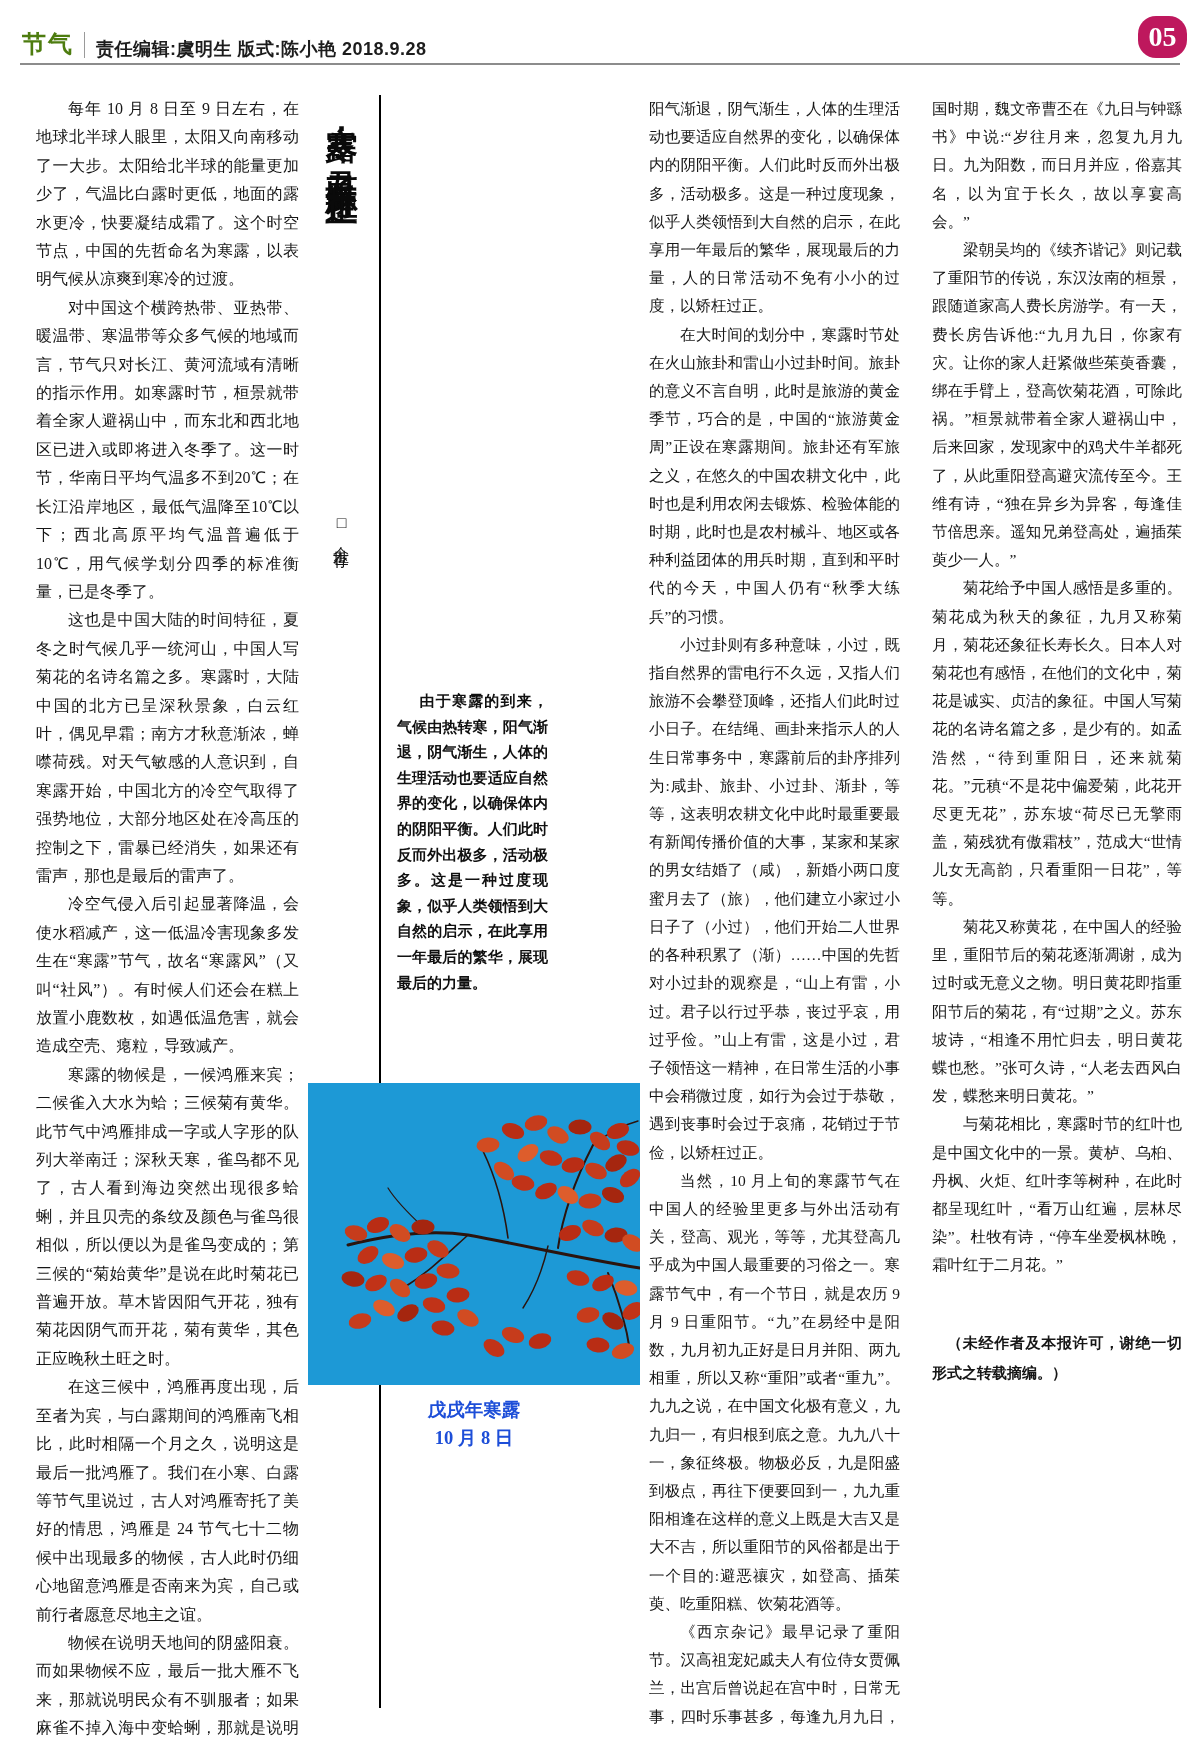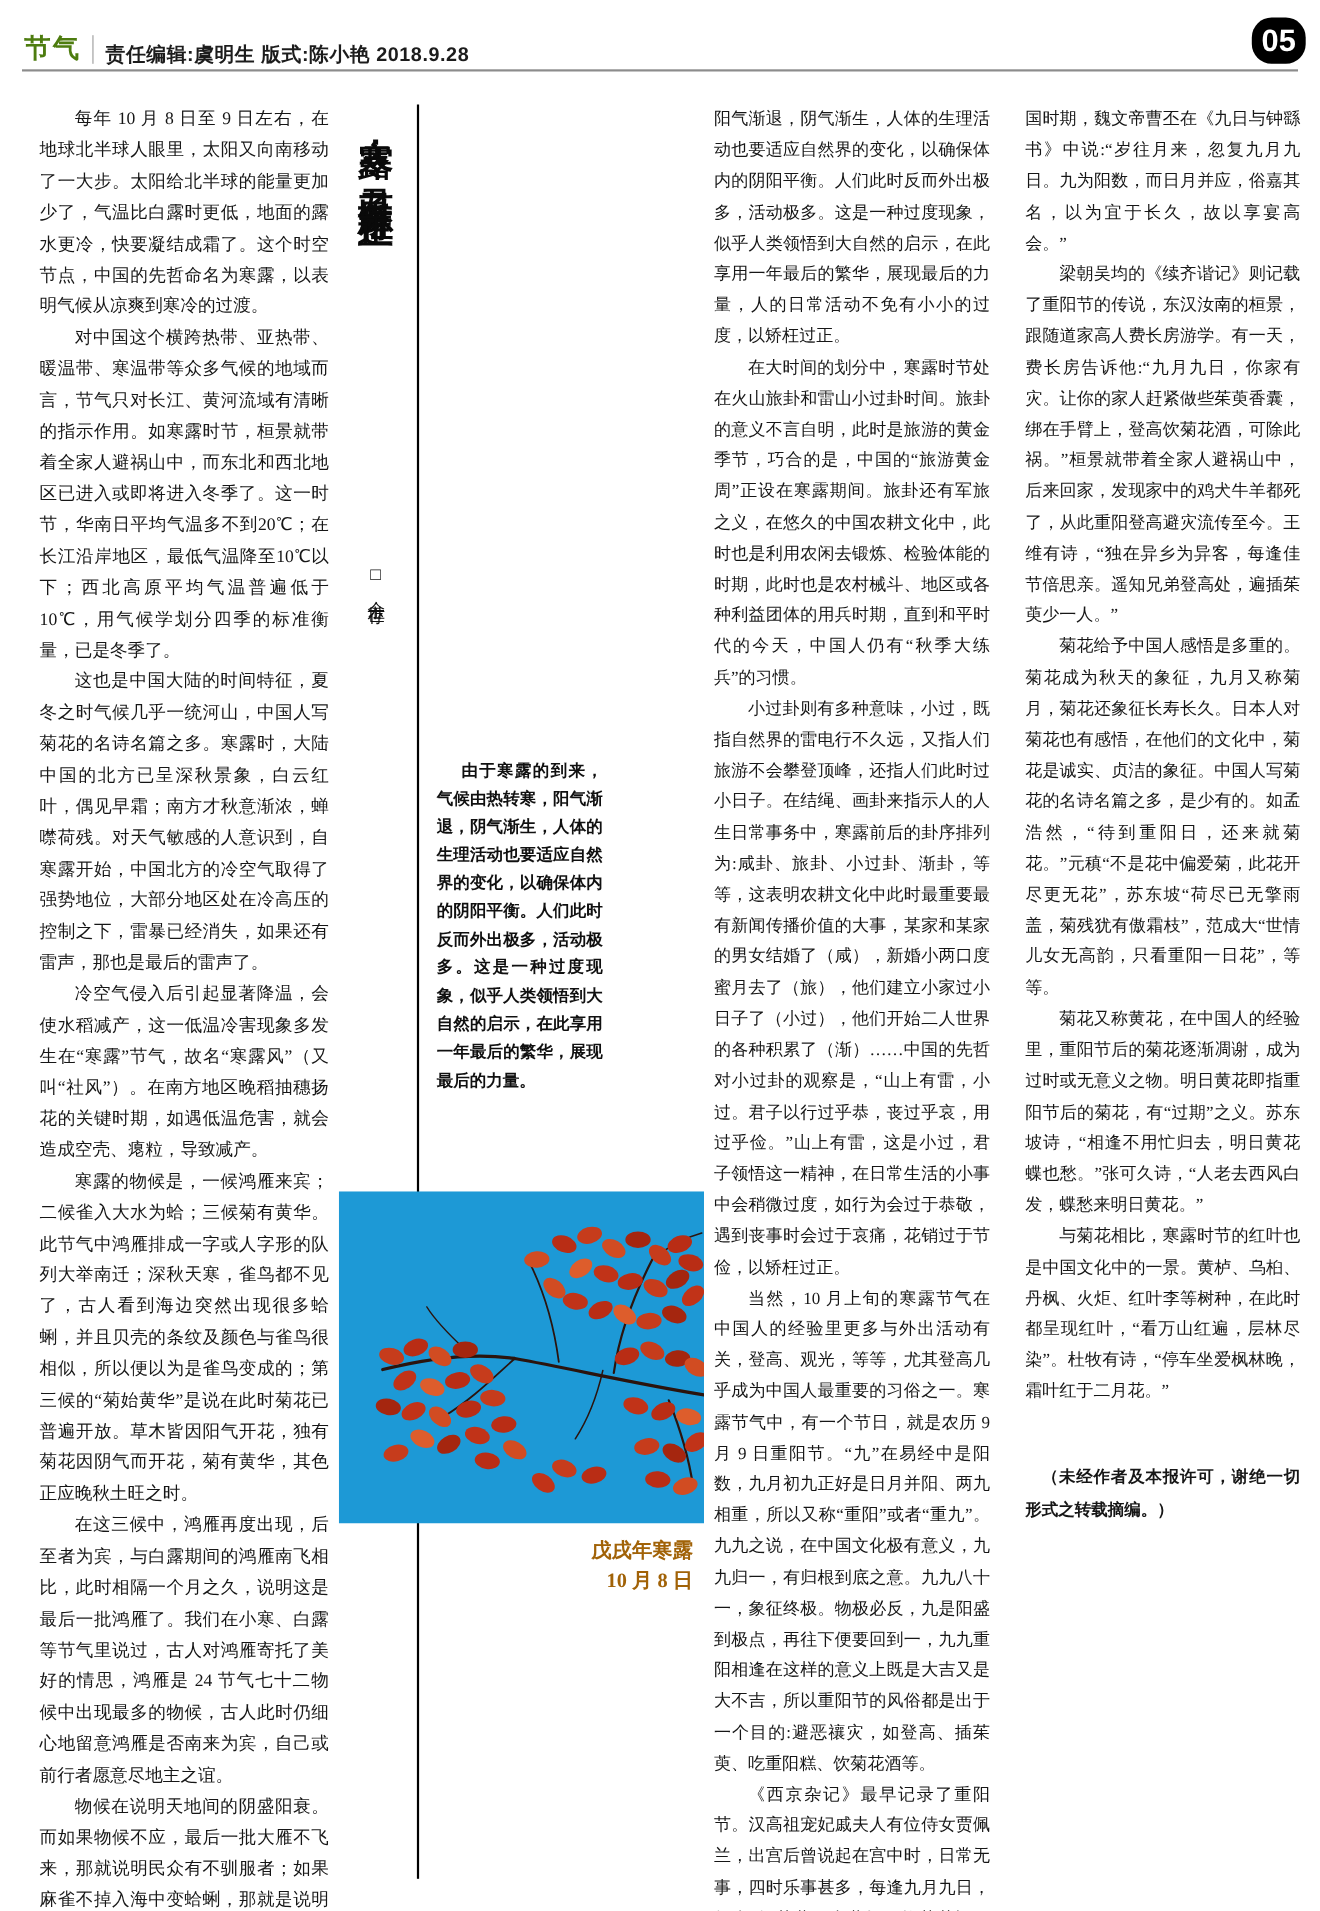--- a/index.html
+++ b/index.html
@@ -9,22 +9,22 @@
   
   .section-title { position:absolute; left:22px; top:28px;
       font-family:"Liberation Sans", sans-serif; font-weight:bold;
       font-size:24px; color:#4d7c0f; letter-spacing:2px; }
   .hdr-divider { position:absolute; left:84px; top:32px; width:1px; height:26px; background:#9a9a9a; }
   .credits { position:absolute; left:96px; top:37px;
       font-family:"Liberation Sans", sans-serif; font-weight:bold;
       font-size:18px; color:#1c1c1c; letter-spacing:0.5px; }
   .hrule { position:absolute; left:20px; top:63px; width:1160px; height:2px; background:#8c8c8c; }
   .page-badge { position:absolute; left:1138px; top:16px; width:49px; height:42px;
-      background:#000000; color:#ffffff; border-radius:18px;
-      font-family:Liberation Sans, sans-serif; font-weight:bold; font-size:28px;
+      background:#be185d; color:#ffffff; border-radius:18px;
+      font-family:Liberation Serif, serif; font-weight:bold; font-size:28px;
       display:flex; align-items:center; justify-content:center; }
 
   
   .col { position:absolute; top:95px; text-align:justify; color:#161616; }
   .col p { margin:0; text-indent:2em; }
   .col p.noindent { text-indent:0; }
   .col1 { left:36px;  width:263px; font-size:16px;   line-height:28.4px; }
   .col3 { left:649px; width:251px; font-size:15.5px; line-height:28.2px; }
   .col4 { left:932px; width:250px; font-size:15.5px; line-height:28.2px; }
   .col p.notice { font-family:"Liberation Sans", sans-serif; font-weight:bold;
@@ -39,38 +39,38 @@
   .vrule { position:absolute; left:379px; top:95px; width:2px; height:1613px;
       background:#000; z-index:1; }
   .pullquote { position:absolute; left:397px; top:688px; width:151px;
       font-family:"Liberation Sans", sans-serif; font-weight:bold;
       font-size:15px; line-height:25.6px; text-align:justify; text-indent:1.5em;
       color:#101010; z-index:2; }
   .photo { position:absolute; left:308px; top:1083px; width:332px; height:302px;
       margin:0; z-index:3; }
   .photo svg { display:block; width:100%; height:100%; }
   .caption { position:absolute; left:318px; top:1396px; width:312px; z-index:4;
-      text-align:right; font-weight:bold; font-size:18.5px; line-height:28px; color:#a16207; }
+      text-align:center; font-weight:bold; font-size:18.5px; line-height:28px; color:#1d4ed8; }
 </style>
 </head>
 <body>
 
 <div>
 
   <span class="section-title">节气</span>
   <span class="hdr-divider"></span>
   <span class="credits">责任编辑:虞明生  版式:陈小艳  2018.9.28</span>
   <span class="page-badge">05</span>
   <div class="hrule"></div>
 
   <div class="col col1">
       <p class="">每年 10 月 8 日至 9 日左右，在地球北半球人眼里，太阳又向南移动了一大步。太阳给北半球的能量更加少了，气温比白露时更低，地面的露水更冷，快要凝结成霜了。这个时空节点，中国的先哲命名为寒露，以表明气候从凉爽到寒冷的过渡。</p>
       <p class="">对中国这个横跨热带、亚热带、暖温带、寒温带等众多气候的地域而言，节气只对长江、黄河流域有清晰的指示作用。如寒露时节，桓景就带着全家人避祸山中，而东北和西北地区已进入或即将进入冬季了。这一时节，华南日平均气温多不到20℃；在长江沿岸地区，最低气温降至10℃以下；西北高原平均气温普遍低于10℃，用气候学划分四季的标准衡量，已是冬季了。</p>
       <p class="">这也是中国大陆的时间特征，夏冬之时气候几乎一统河山，中国人写菊花的名诗名篇之多。寒露时，大陆中国的北方已呈深秋景象，白云红叶，偶见早霜；南方才秋意渐浓，蝉噤荷残。对天气敏感的人意识到，自寒露开始，中国北方的冷空气取得了强势地位，大部分地区处在冷高压的控制之下，雷暴已经消失，如果还有雷声，那也是最后的雷声了。</p>
-      <p class="">冷空气侵入后引起显著降温，会使水稻减产，这一低温冷害现象多发生在“寒露”节气，故名“寒露风”（又叫“社风”）。在南方地区晚稻抽穗扬花的关键时期，如遇低温危害，就会造成空壳、瘪粒，导致减产。</p>
+      <p class="">冷空气侵入后引起显著降温，会使水稻减产，这一低温冷害现象多发生在“寒露”节气，故名“寒露风”（又叫“社风”）。有时候人们还会在糕上放置小鹿数枚，如遇低温危害，就会造成空壳、瘪粒，导致减产。</p>
       <p class="">寒露的物候是，一候鸿雁来宾；二候雀入大水为蛤；三候菊有黄华。此节气中鸿雁排成一字或人字形的队列大举南迁；深秋天寒，雀鸟都不见了，古人看到海边突然出现很多蛤蜊，并且贝壳的条纹及颜色与雀鸟很相似，所以便以为是雀鸟变成的；第三候的“菊始黄华”是说在此时菊花已普遍开放。草木皆因阳气开花，独有菊花因阴气而开花，菊有黄华，其色正应晚秋土旺之时。</p>
       <p class="">在这三候中，鸿雁再度出现，后至者为宾，与白露期间的鸿雁南飞相比，此时相隔一个月之久，说明这是最后一批鸿雁了。我们在小寒、白露等节气里说过，古人对鸿雁寄托了美好的情思，鸿雁是 24 节气七十二物候中出现最多的物候，古人此时仍细心地留意鸿雁是否南来为宾，自己或前行者愿意尽地主之谊。</p>
       <p class="">物候在说明天地间的阴盛阳衰。而如果物候不应，最后一批大雁不飞来，那就说明民众有不驯服者；如果麻雀不掉入海中变蛤蜊，那就是说明季节会错乱；如果秋菊不开黄花，那就说明阴气不够，土地不能耕种。</p>
     </div>
 
   <div class="vtitle">寒露：君子以矫枉过正</div>
   <div class="vauthor">□余世存</div>
   <div class="vrule"></div>
   <div class="pullquote">由于寒露的到来，气候由热转寒，阳气渐退，阴气渐生，人体的生理活动也要适应自然界的变化，以确保体内的阴阳平衡。人们此时反而外出极多，活动极多。这是一种过度现象，似乎人类领悟到大自然的启示，在此享用一年最后的繁华，展现最后的力量。</div>
 

